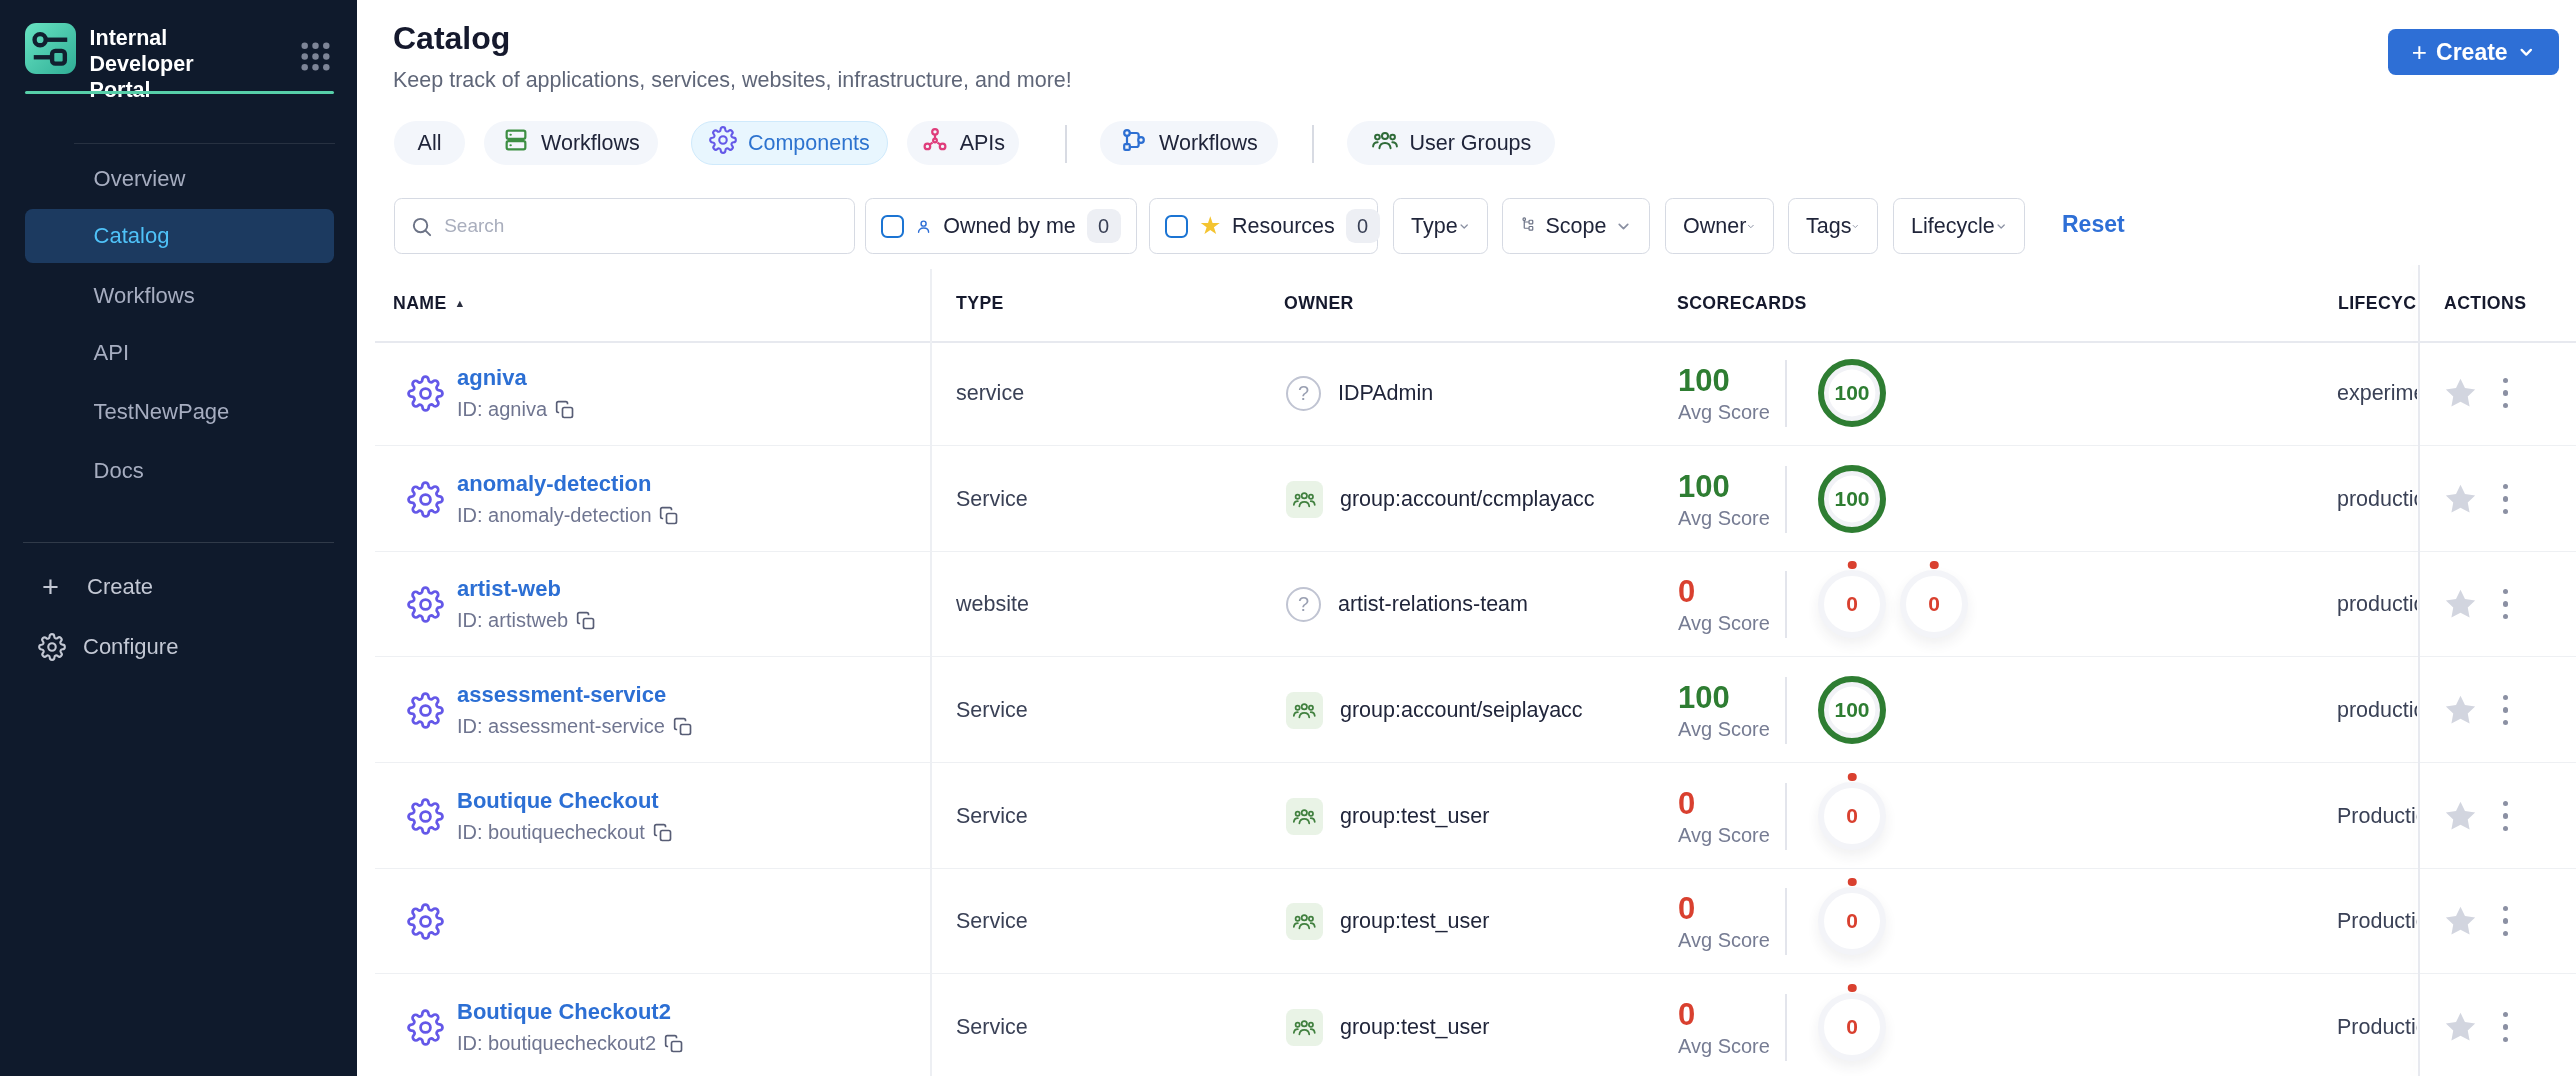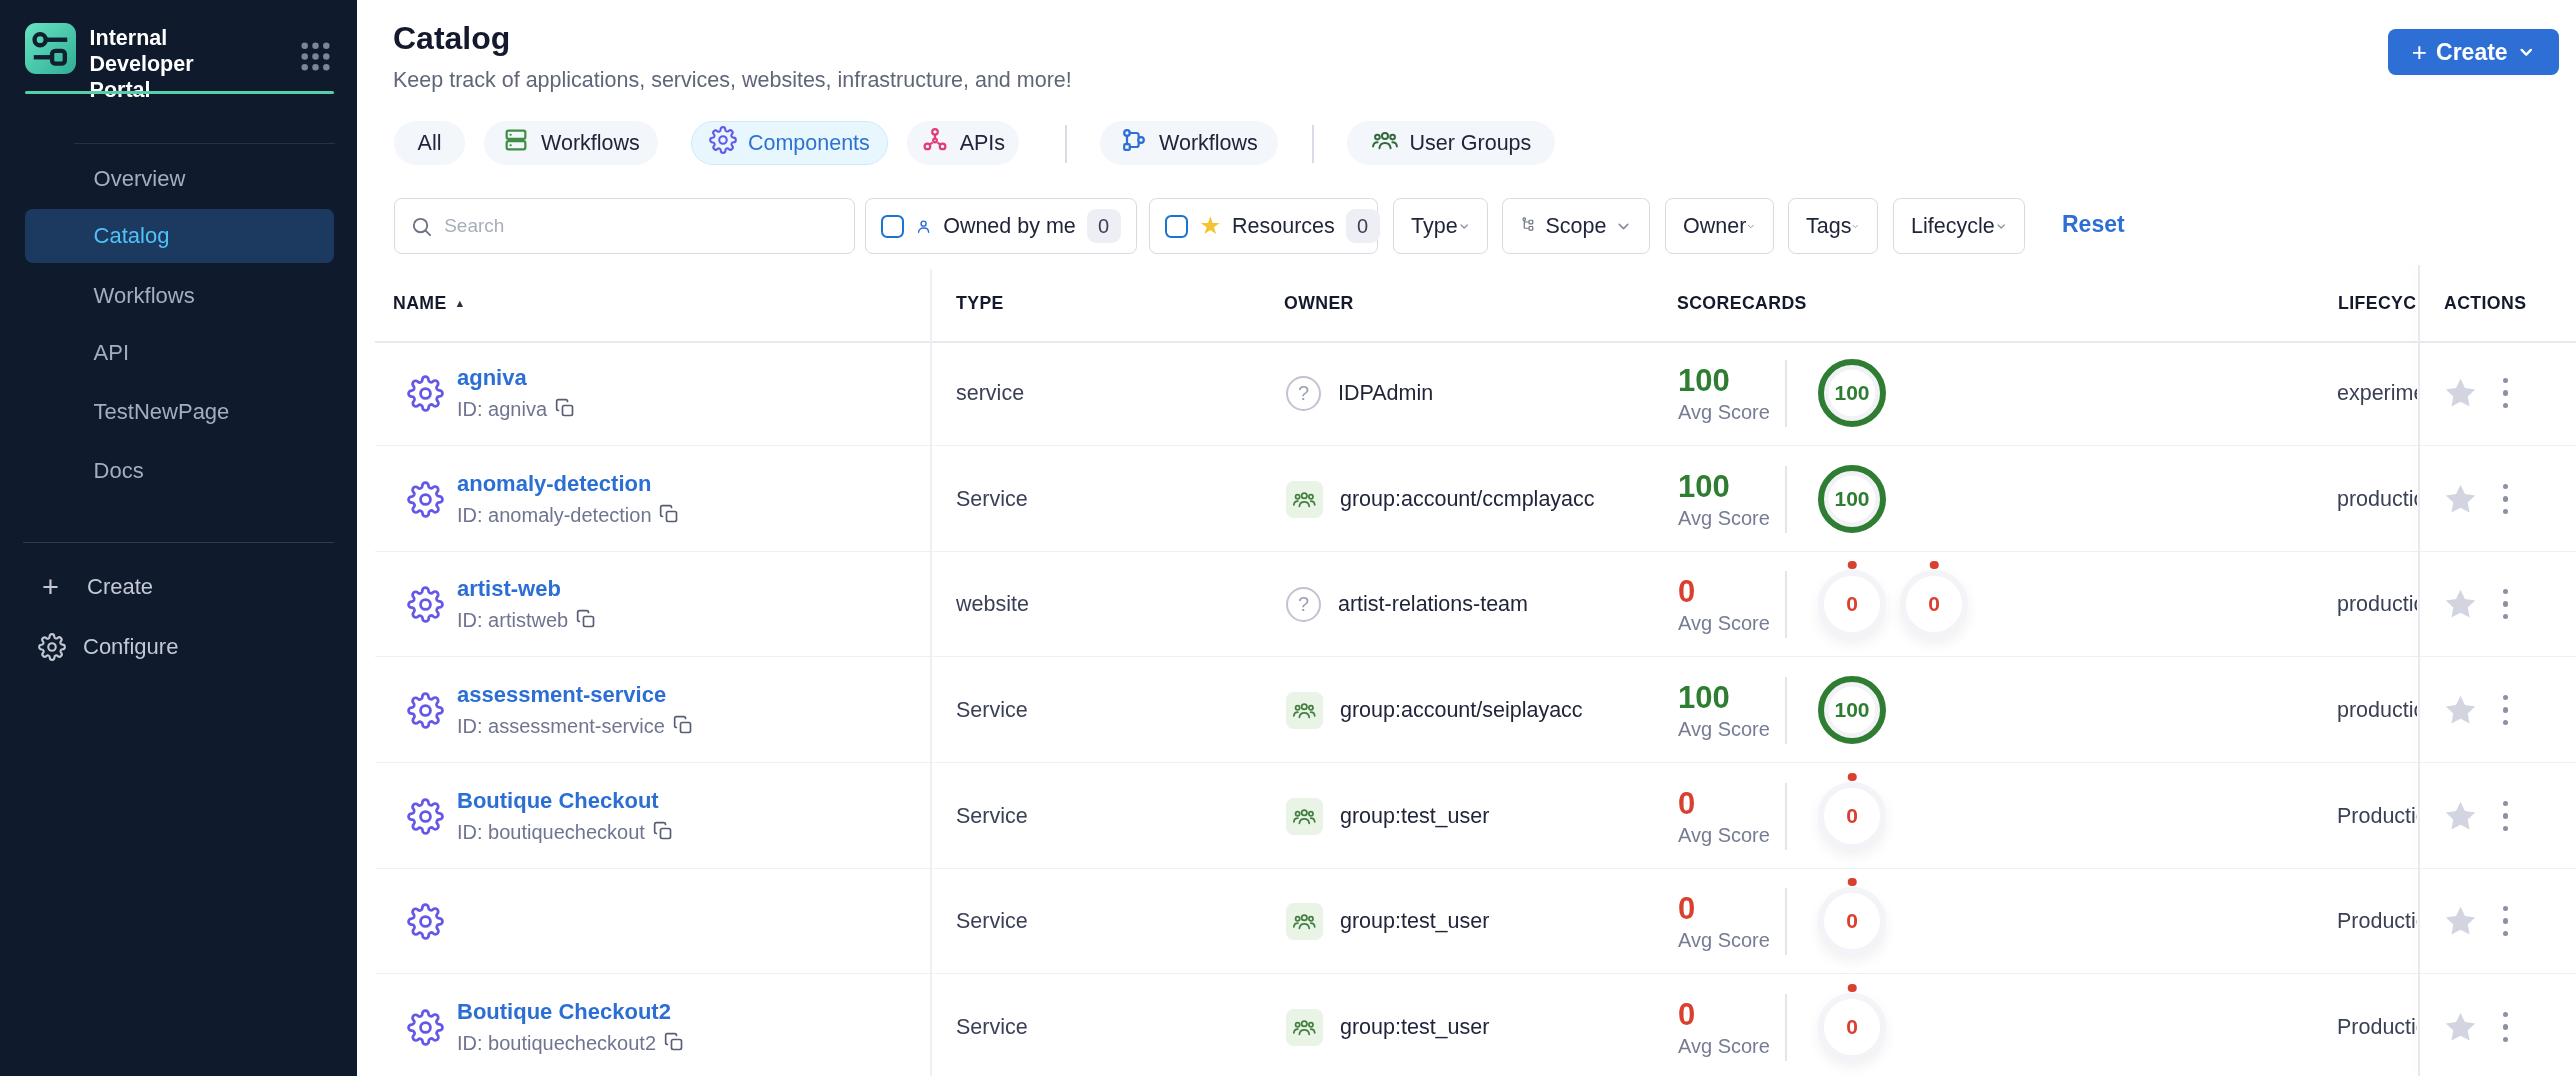--- a/index.html
+++ b/index.html
@@ -64,21 +64,21 @@
   .th .sort { font-size:10.8px; margin-left:7.7px; color:#2b2f40;}
   .header-underline { position:absolute; left:375px; right:0; top:341px; height:1.5px; background:#e7e9ef; }
   .vline-name { position:absolute; left:930px; top:269px; bottom:0; width:1.5px; background:#edeff3; }
   .vline-sticky { position:absolute; left:2418px; top:265px; bottom:0; width:1.5px; background:#e7e9ef; box-shadow:-4.6px 0 7.7px rgba(20,25,50,.04);}
   #rows { position:absolute; left:375px; top:341px; right:0; bottom:0; }
   .row { position:absolute; left:0; right:0; height:105px; border-bottom:1.5px solid #eef0f3; }
   .row > div { position:absolute; top:0; bottom:0; display:flex; align-items:center; }
   .c-gear { left:32px; } .c-gear svg { width:37px; height:37px; }
   .c-nameblock { left:82px; }
   .nm-link { font-size:22px; font-weight:bold; color:#2c6fd4; text-decoration:none; cursor:pointer;}
-  .id-line { display:flex; align-items:flex-start; gap:7.7px; margin-top:7.7px;}
+  .id-line { display:flex; align-items:center; gap:7.7px; margin-top:7.7px;}
   .id-text { font-size:20px; color:#6f7590; }
   .id-line svg { width:20px; height:20px; cursor:pointer;}
   .c-type { left:581px; font-size:21.5px; color:#3a4156; }
   .c-owner { left:911px; gap:17px; }
   .oq { width:35px; height:35px; border-radius:50%; border:2.3px solid #c0c4d2; color:#9aa0b2; font-size:20px;
     display:flex; align-items:center; justify-content:center; flex:0 0 auto;}
   .og { width:37px; height:37px; border-radius:7.7px; background:#e9f3e6; display:flex; align-items:center; justify-content:center; flex:0 0 auto;}
   .og svg { width:24.6px; height:24.6px; }
   .olabel { font-size:21.5px; color:#20253a; white-space:nowrap;text-align:center;}
   .c-score { left:1303px; }

